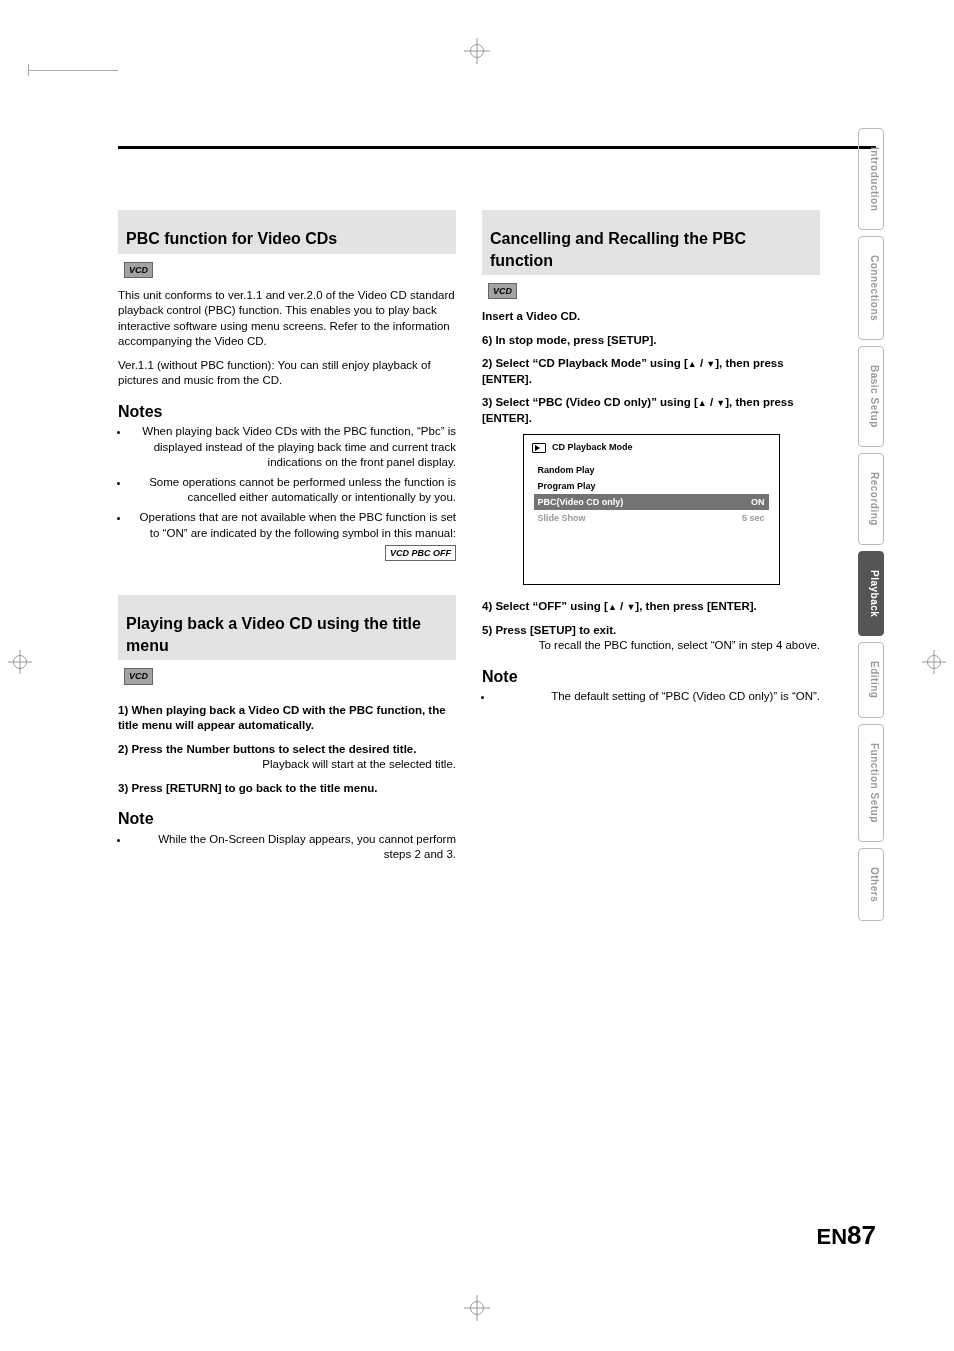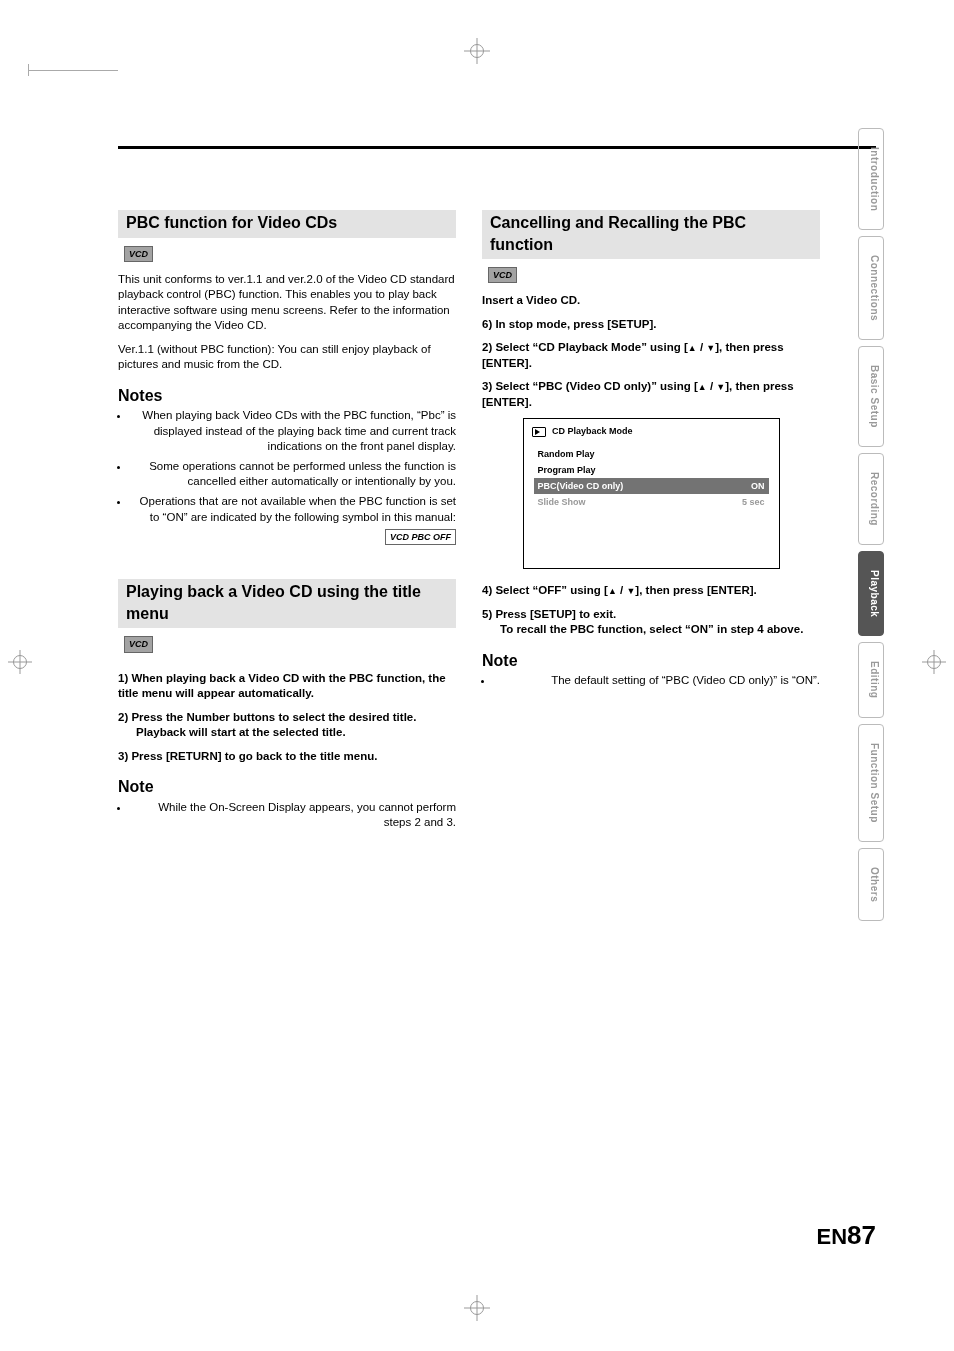--- a/index.html
+++ b/index.html
@@ -97,21 +97,21 @@
     display: flex;
     gap: 26px;
   }
   .col {
     flex: 1 1 0;
     font-size: 11.5px;
     line-height: 1.35;
   }
   .section-heading {
     background: #e3e3e3;
-    padding: 2px 8px 4px 8px;
+    padding: 18px 8px 4px 8px;
     margin: 0 0 4px 0;
   }
   .section-heading h2 {
     margin: 0;
     font-size: 16px;
     font-weight: bold;
   }
   .badge {
     display: inline-block;
     font-size: 9px;
@@ -146,21 +146,22 @@
     margin-bottom: 4px;
   }
   .step {
     margin: 8px 0 6px 0;
   }
   .step-label {
     font-weight: bold;
   }
   .step-body {
     margin-left: 18px;
-    font-weight: bold;
+    font-weight: normal;
+    text-align: right;
   }
   .menu-box {
     width: 255px;
     margin: 8px auto 14px auto;
     border: 1px solid #000;
     font-size: 9px;
     font-weight: bold;
   }
   .menu-title {
     padding: 6px 8px;

